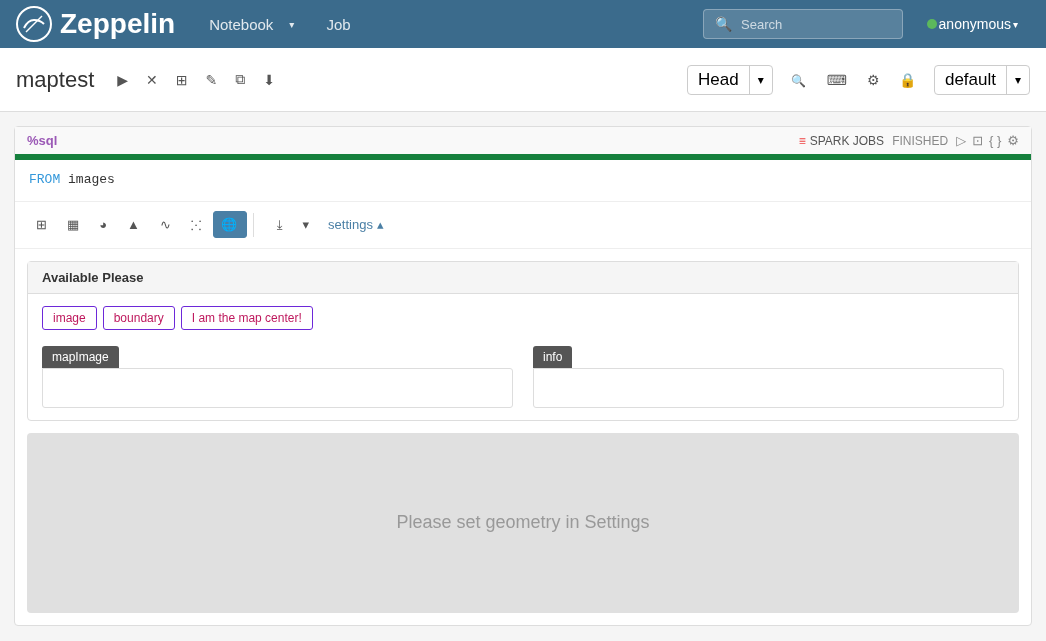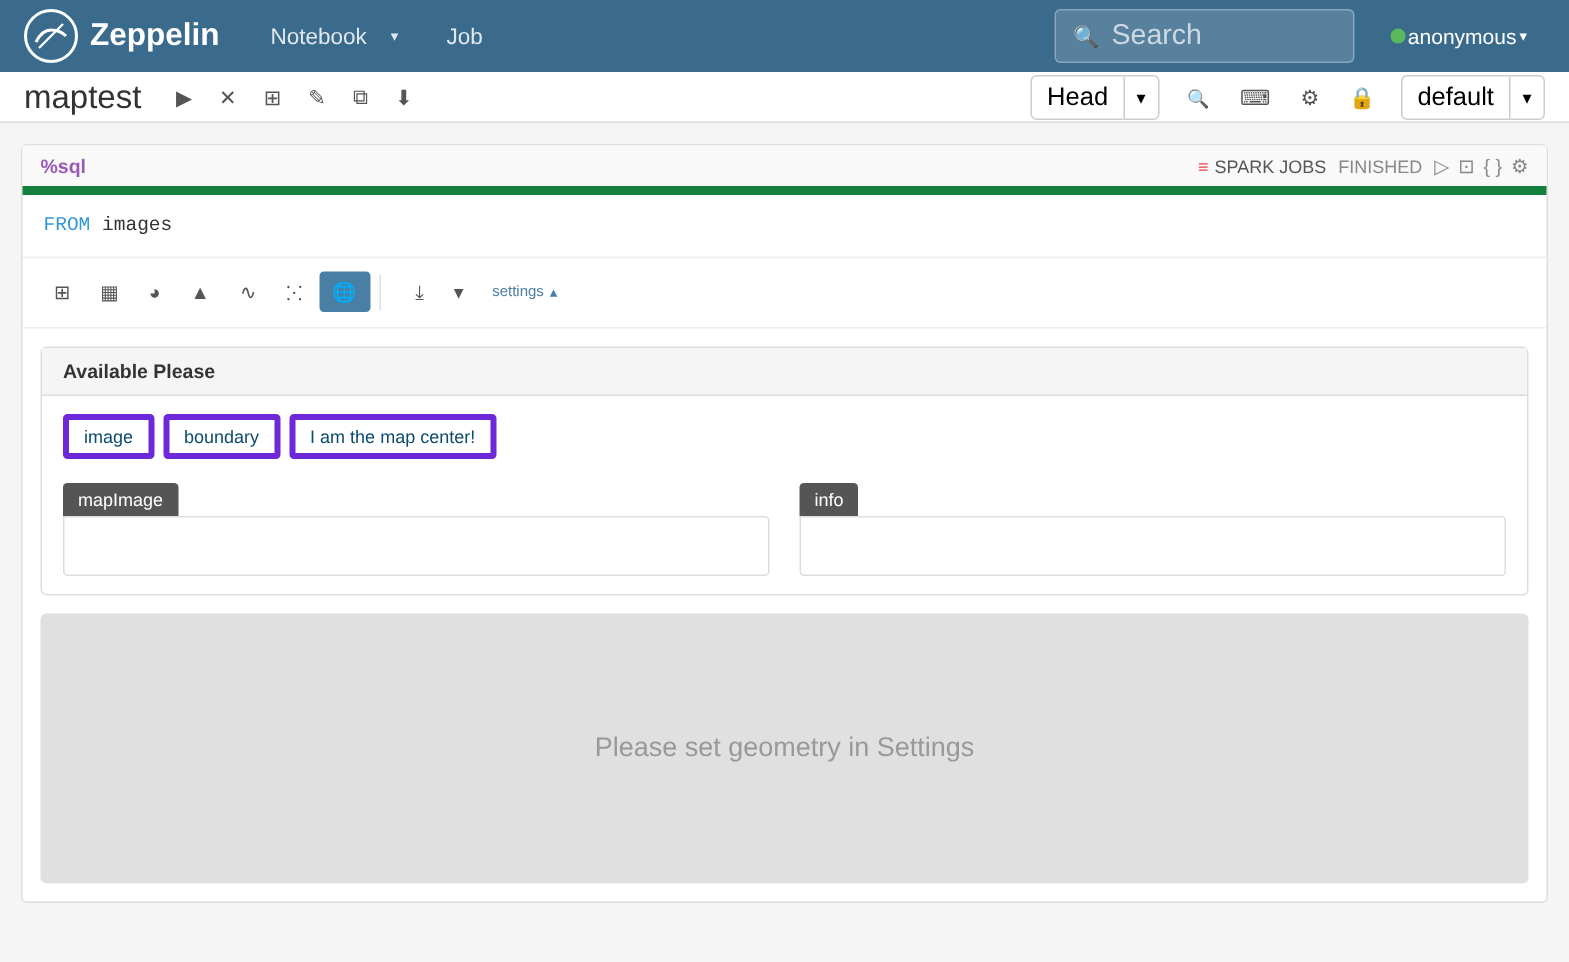--- a/index.html
+++ b/index.html
@@ -20,21 +20,21 @@
       gap: 8px;
       margin-right: 20px;
       text-decoration: none;
       color: white;
     }
     .navbar-logo {
       width: 36px;
       height: 36px;
     }
     .navbar-brand-name {
-      font-size: 21px;
+      font-size: 28px;
       font-weight: bold;
       color: white;
     }
     .navbar-nav {
       display: flex;
       align-items: center;
       gap: 4px;
       flex: 1;
     }
     .nav-item {
@@ -63,21 +63,21 @@
       align-items: center;
       gap: 8px;
       cursor: text;
     }
     .search-box input {
       background: transparent;
       border: none;
       outline: none;
       color: #bef264;
       width: 100%;
-      font-size: 19px;
+      font-size: 13px;
     }
     .search-box input::placeholder { color: rgba(255,255,255,0.7); }
     .user-menu {
       display: flex;
       align-items: center;
       gap: 2px;
       color: white;
       padding: 6px 12px;
       cursor: pointer;
       margin-left: 12px;
@@ -90,21 +90,21 @@
     }
     .caret { font-size: 10px; }
 
     
     .page-title-bar {
       background: white;
       border-bottom: 1px solid #ddd;
       padding: 0 16px;
       display: flex;
       align-items: center;
-      height: 34px;
+      height: 64px;
     }
     .page-title {
       font-size: 22px;
       font-weight: 300;
       color: #333;
       margin-right: 16px;
     }
     .title-actions {
       display: flex;
       align-items: center;
@@ -230,21 +230,21 @@
     .viz-divider { width: 1px; background: #ddd; height: 24px; margin: 0 4px; }
     .viz-toolbar-right {
       margin-left: 8px;
       display: flex;
       align-items: center;
       gap: 2px;
     }
     .settings-btn {
       color: #4a7fa5;
       cursor: pointer;
-      font-size: 10px;
+      font-size: 13px;
       padding: 5px 8px;
       display: flex;
       align-items: center;
       gap: 4px;
     }
 
     
     .map-settings-panel {
       border: 1px solid #ddd;
       border-radius: 4px;
@@ -261,25 +261,25 @@
     .available-fields {
       padding: 12px 14px;
     }
     .field-tags {
       display: flex;
       gap: 6px;
       flex-wrap: wrap;
       margin-bottom: 16px;
     }
     .field-tag {
-      border: 4px solid #6d28d9;
+      border: 1px solid #6d28d9;
       padding: 4px 10px;
       border-radius: 3px;
       font-size: 12px;
-      color: #0c4a6e;
+      color: #be185d;
       cursor: pointer;
       background: white;
     }
 
     
     .drop-zones {
       display: flex;
       gap: 20px;
     }
     .drop-zone {

